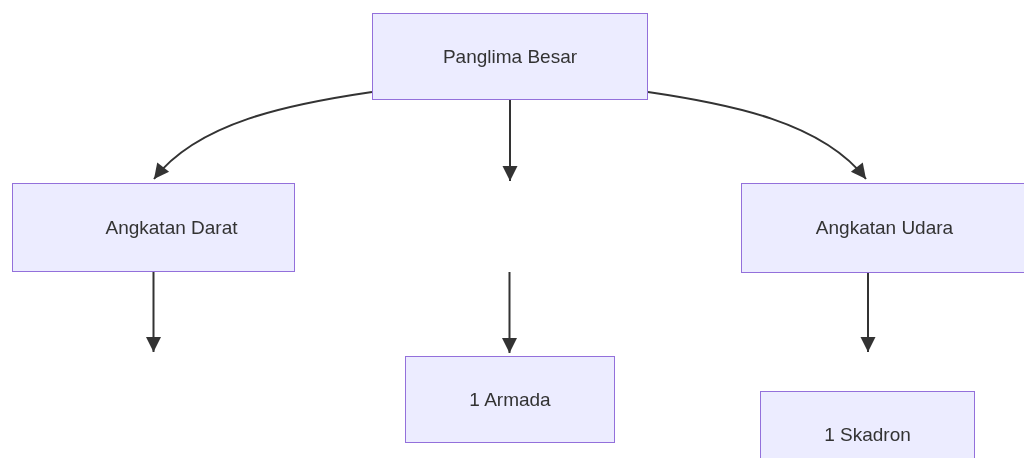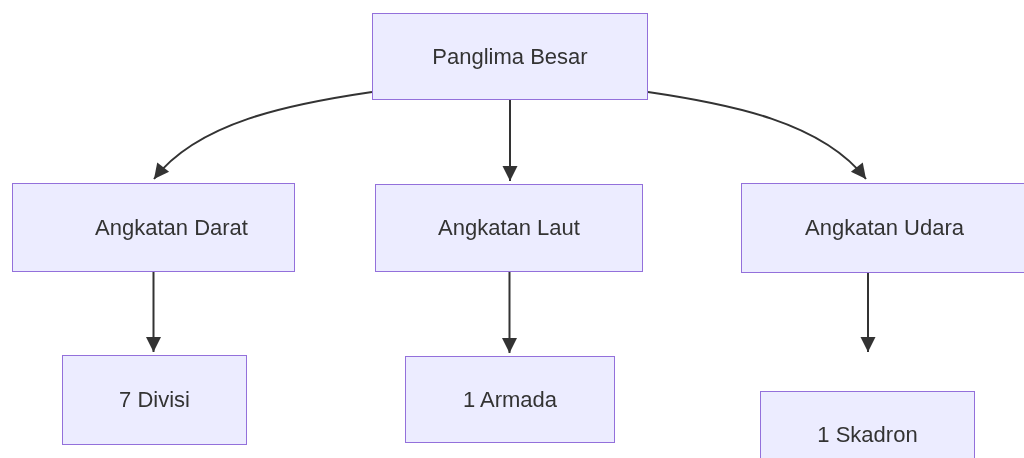--- a/index.html
+++ b/index.html
@@ -22,21 +22,21 @@
     width: 1024px;
     height: 458px;
     pointer-events: none;
   }
   .node {
     position: absolute;
     box-sizing: border-box;
     background: var(--node-fill, #ECECFF);
     border: 1.5px solid var(--node-border, #9370DB);
     color: var(--text, #333333);
-    font-size: 22px;
+    font-size: 19px;
     display: flex;
     align-items: center;
     justify-content: center;
     text-align: center;
     white-space: nowrap;
   }
   
   .n-panglima { left: 372px; top: 13px;  width: 276px; height: 87px; }
   .n-darat    { left: 12px;  top: 183px; width: 283px; height: 89px; padding-left: 36px; }
   .n-laut     { left: 375px; top: 184px; width: 268px; height: 88px; }
@@ -69,28 +69,22 @@
     <path class="edge" d="M509.5,272 L509.5,353" marker-end="url(#arrowhead)"></path>
     <path class="edge" d="M868,273 L868,352" marker-end="url(#arrowhead)"></path>
   </svg>
 
   <div class="node n-panglima">
     <span>Panglima Besar</span>
   </div>
   <div class="node n-darat">
     <span>Angkatan Darat</span>
   </div>
-  <div class="node n-laut">
-    <span>Angkatan Laut</span>
-  </div>
   <div class="node n-udara">
     <span>Angkatan Udara</span>
-  </div>
-  <div class="node n-divisi">
-    <span>7 Divisi</span>
   </div>
   <div class="node n-armada">
     <span>1 Armada</span>
   </div>
   <div class="node n-skadron">
     <span>1 Skadron</span>
   </div>
 
 </div>
 

